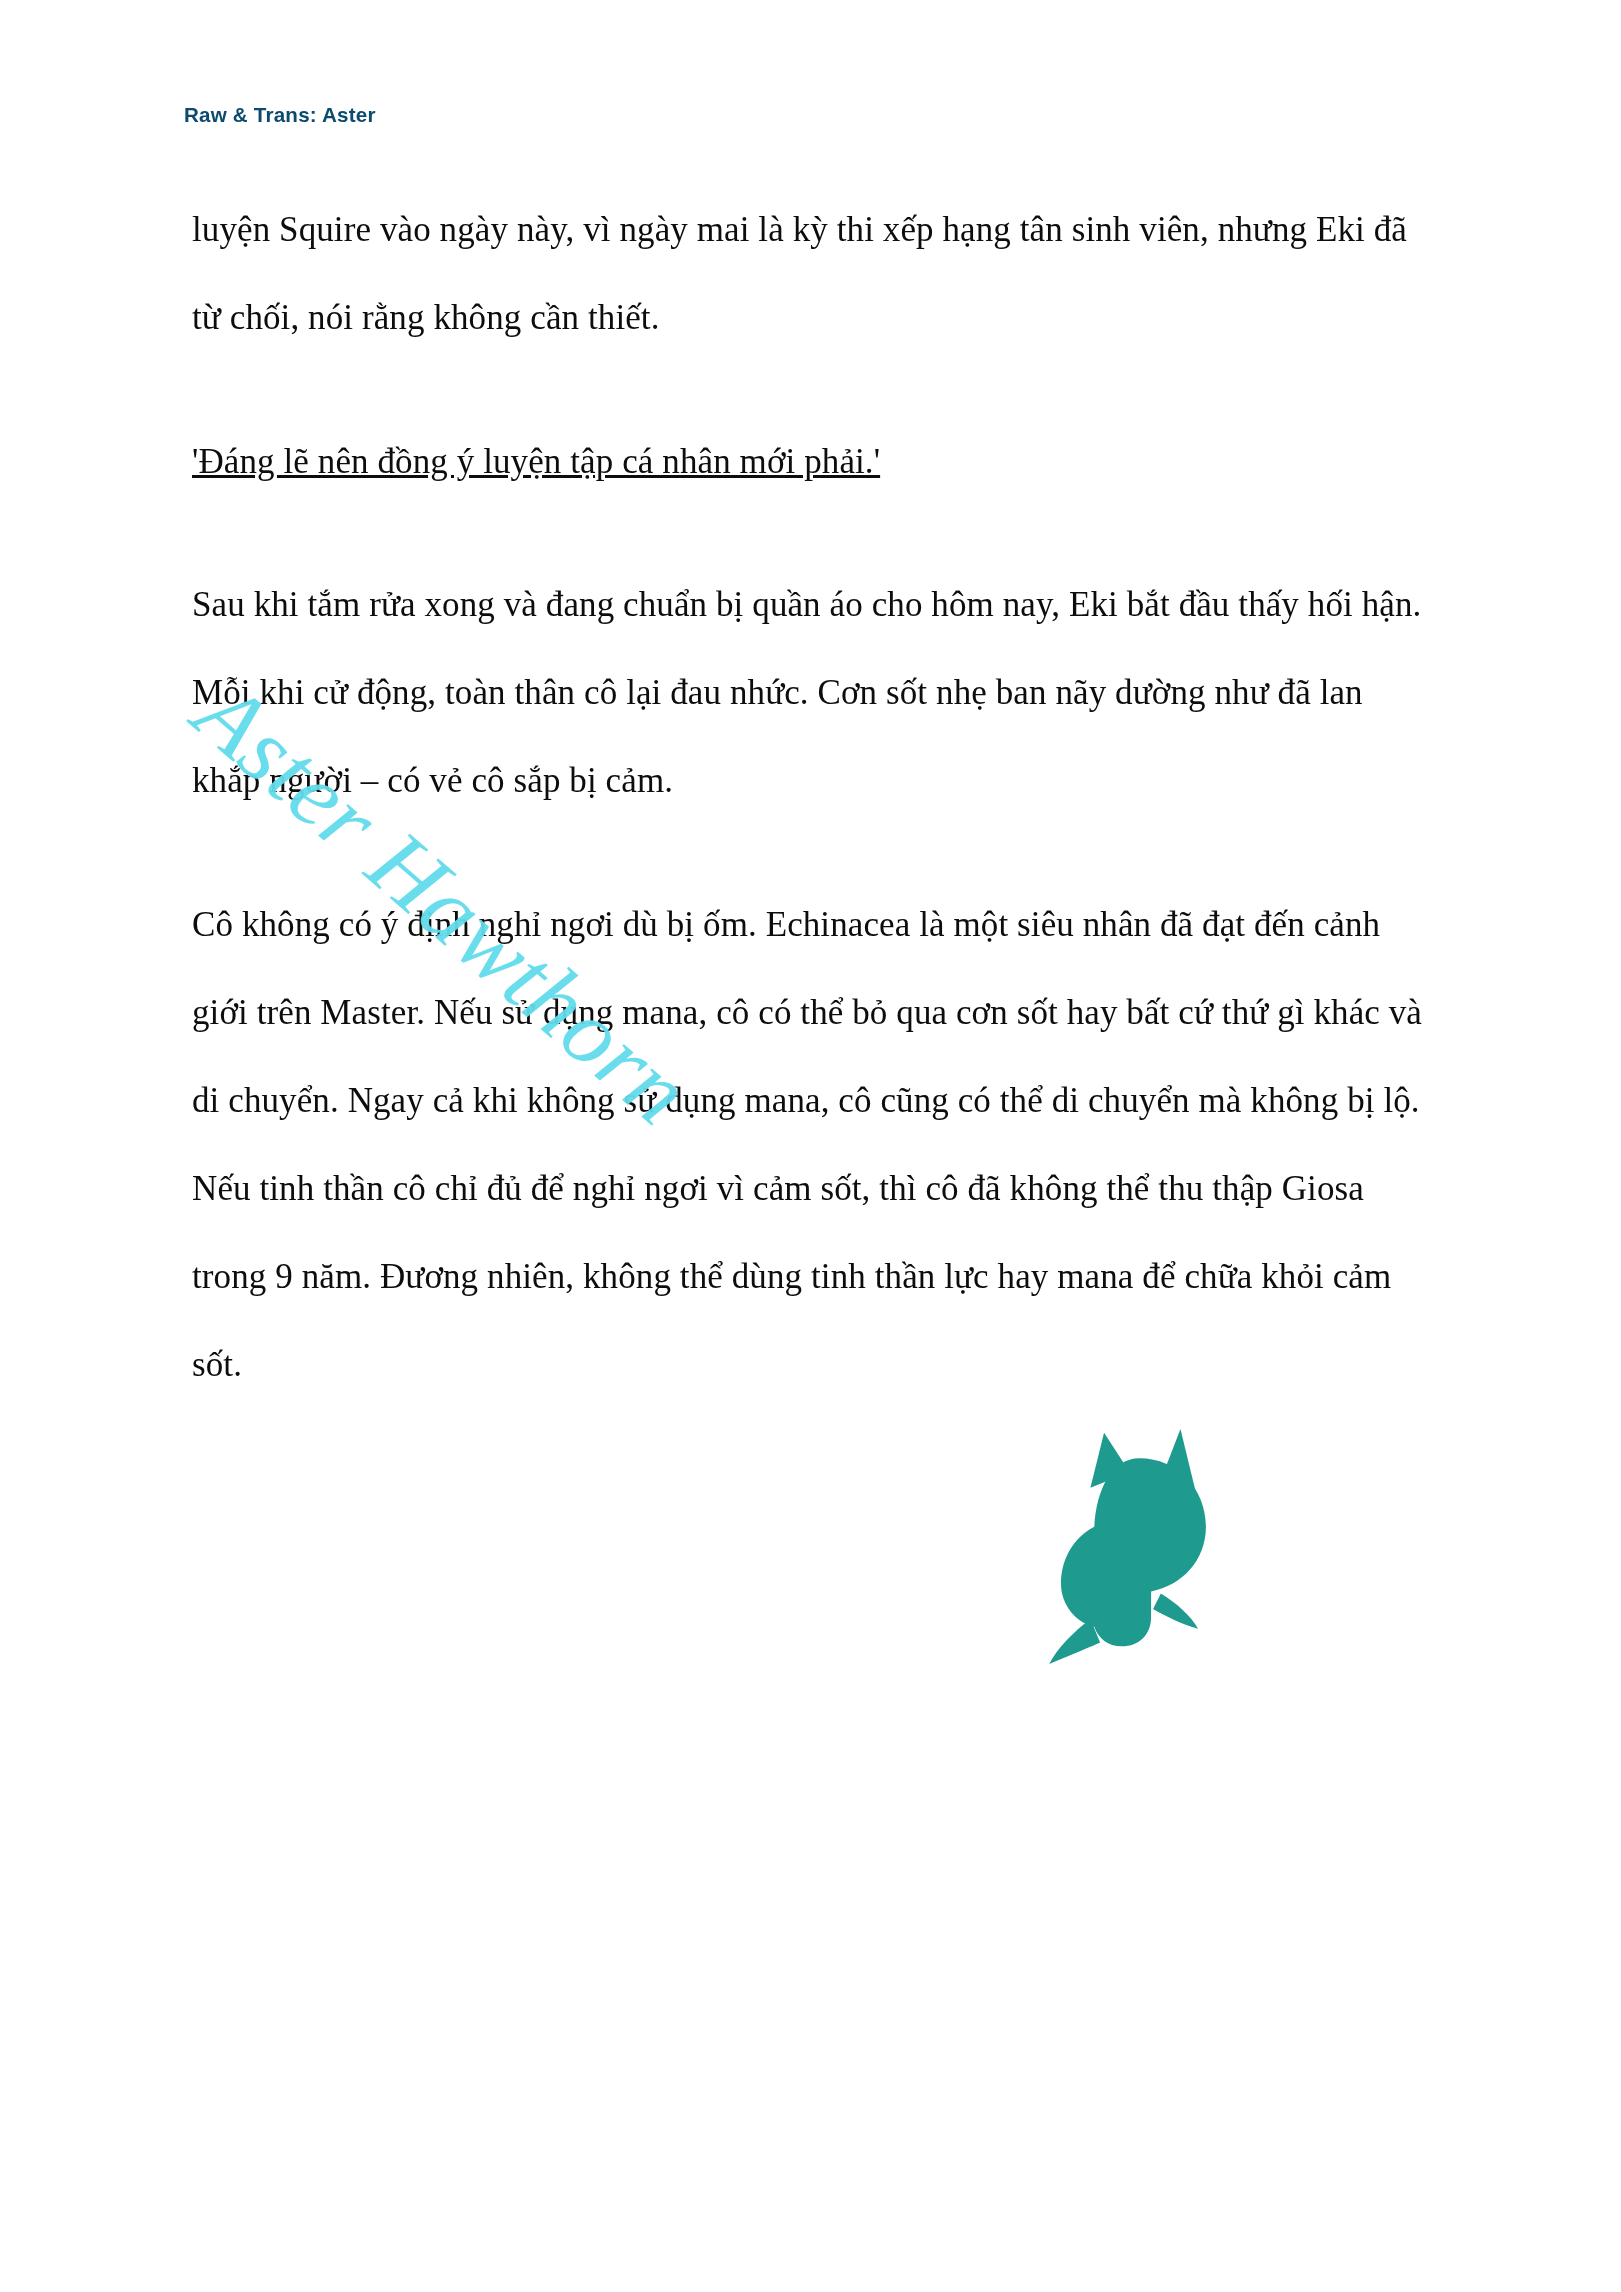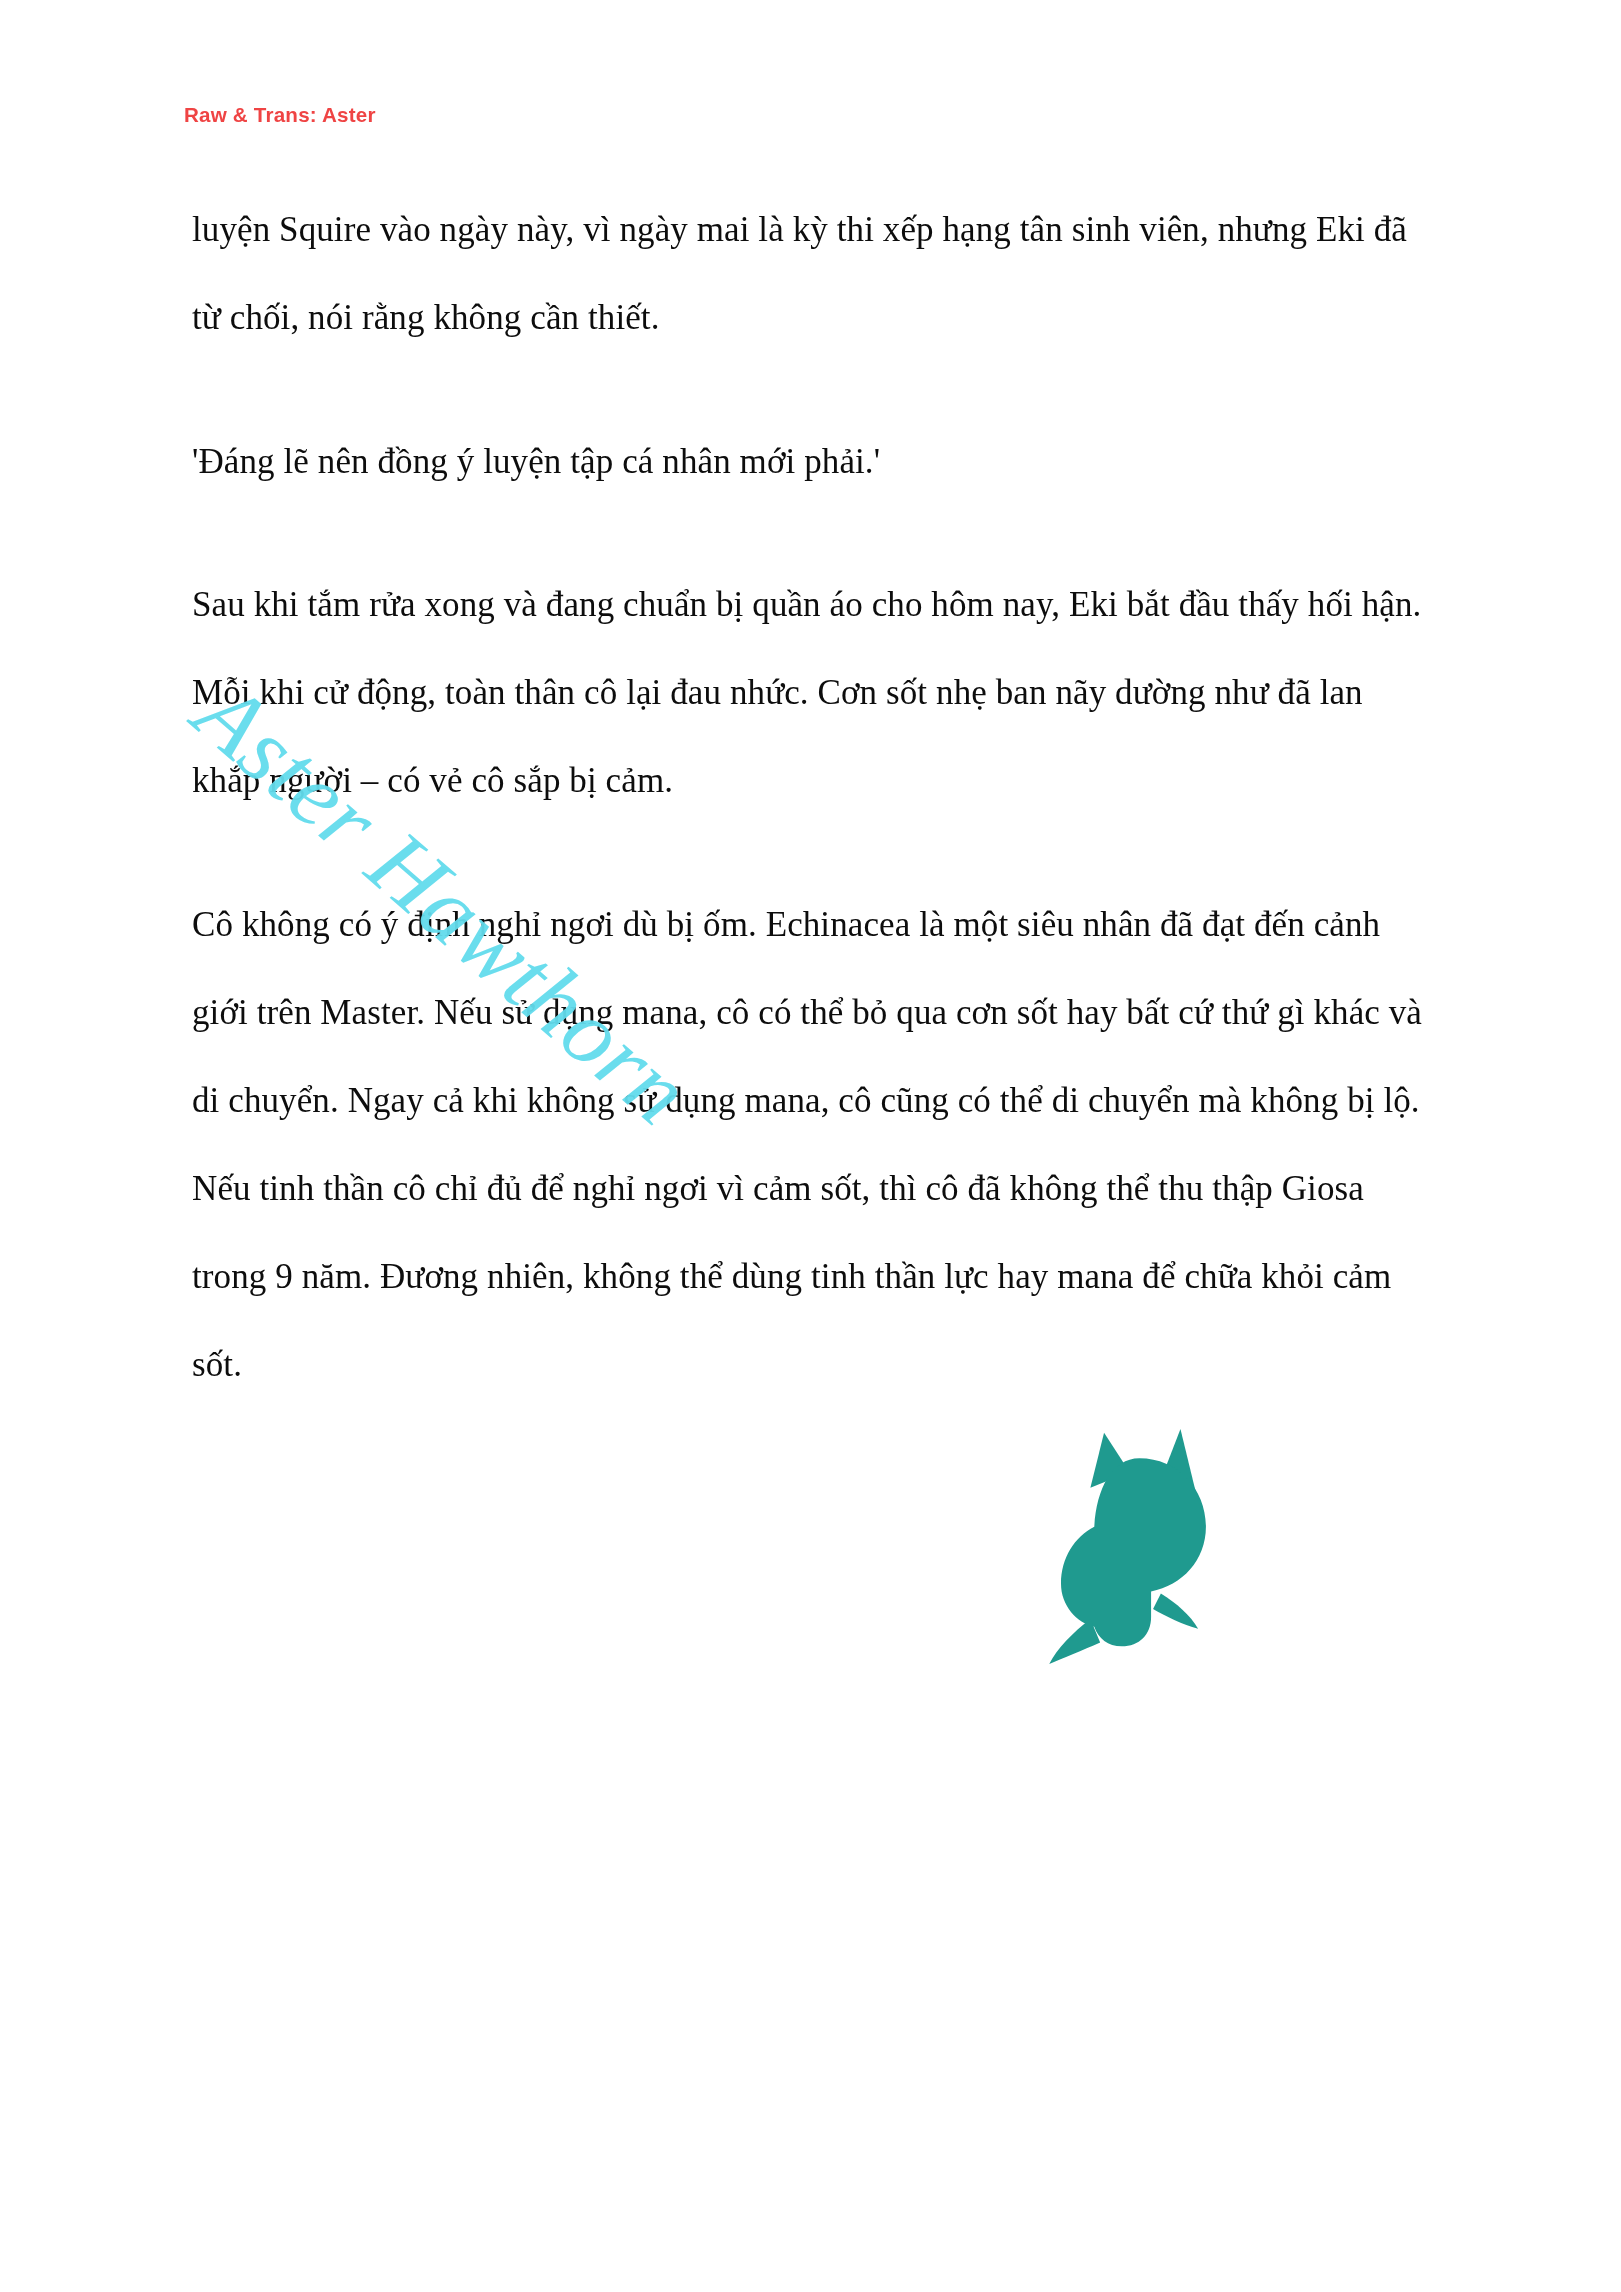--- a/index.html
+++ b/index.html
@@ -19,40 +19,41 @@
     inset: 0;
     background: #ffffff;
   }
   .header {
     position: absolute;
     top: 103px;
     left: 184px;
     font-family: "Liberation Sans", sans-serif;
     font-size: 20.6px;
     font-weight: bold;
-    color: #ef4444;
+    color: #0c4a6e;
     letter-spacing: 0.2px;
   }
   .content {
     position: absolute;
     top: 186px;
     left: 192px;
     width: 1235px;
   }
   .para {
     font-family: "Liberation Serif", serif;
     font-size: 35px;
     line-height: 88px;
     color: #0d0d0d;
     margin: 0 0 56px 0;
     text-align: left;
     letter-spacing: 0.1px;
   }
   .para.tight {
     margin-bottom: 55px;
+    text-decoration: underline;
   }
   .watermark-text {
     position: absolute;
     left: 172px;
     top: 421px;
     width: 882px;
     height: 686px;
     pointer-events: none;
     z-index: 5;
   }

